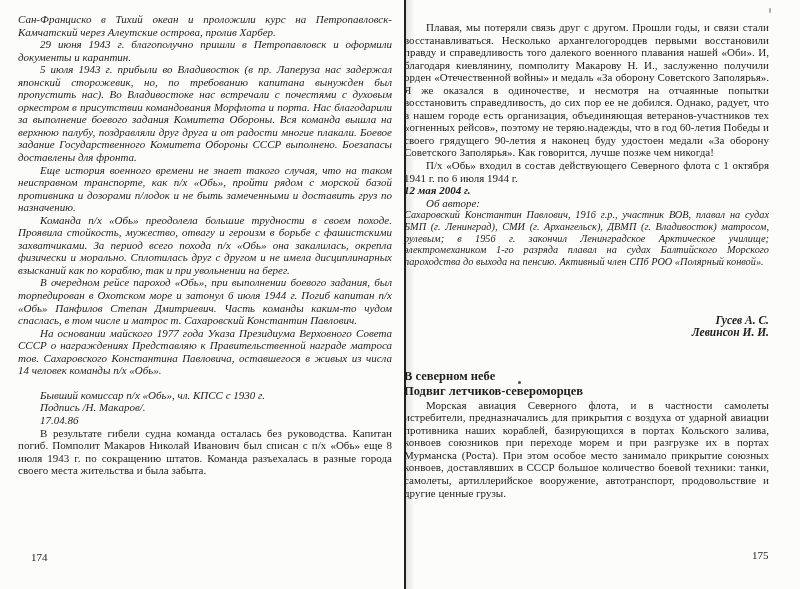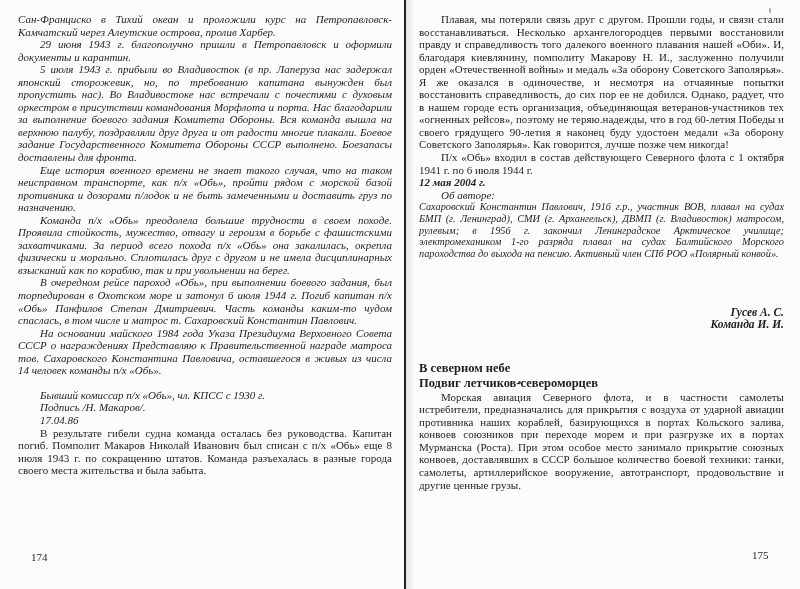--- a/index.html
+++ b/index.html
@@ -16,21 +16,21 @@
     width:2px; height:589px;
     background:#1f1f1f;
   }
   .gutter-shadow {
     position:absolute; left:406px; top:0;
     width:9px; height:589px;
     background:linear-gradient(to right, rgba(0,0,0,0.10), rgba(0,0,0,0));
   }
   .page { position:absolute; top:13px; }
   .left-page  { left:18px;  width:374px; }
-  .right-page { left:419px; width:365px; }
+  .right-page { left:404px; width:365px;margin-top:8px; }
   p.t {
     margin:0;
     font-size:11px;
     line-height:12.55px;
     text-align:justify;
   }
   .it  { font-style:italic; }
   .ind { text-indent:22px; }
   .sig-block {
     margin-top:12px;
@@ -106,21 +106,21 @@
   <div class="speck speck-top"></div>
   <div class="speck speck-heading"></div>
 
   <div class="page left-page">
     <p class="t it">Сан-Франциско в Тихий океан и проложили курс на Петропавловск-Камчатский через Алеутские острова, пролив Харбер.</p>
     <p class="t it ind">29 июня 1943 г. благополучно пришли в Петропавловск и оформили документы и карантин.</p>
     <p class="t it ind">5 июля 1943 г. прибыли во Владивосток (в пр. Лаперуза нас задержал японский сторожевик, но, по требованию капитана вынужден был пропустить нас). Во Владивостоке нас встречали с почестями с духовым оркестром в присутствии командования Морфлота и порта. Нас благодарили за выполнение боевого задания Комитета Обороны. Вся команда вышла на верхнюю палубу, поздравляли друг друга и от радости многие плакали. Боевое задание Государственного Комитета Обороны СССР выполнено. Боезапасы доставлены для фронта.</p>
     <p class="t it ind">Еще история военного времени не знает такого случая, что на таком неисправном транспорте, как п/х «Обь», пройти рядом с морской базой противника и дозорами п/лодок и не быть замеченными и доставить груз по назначению.</p>
     <p class="t it ind">Команда п/х «Обь» преодолела большие трудности в своем походе. Проявила стойкость, мужество, отвагу и героизм в борьбе с фашистскими захватчиками. За период всего похода п/х «Обь» она закалилась, окрепла физически и морально. Сплотилась друг с другом и не имела дисциплинарных взысканий как по кораблю, так и при увольнении на берег.</p>
     <p class="t it ind">В очередном рейсе пароход «Обь», при выполнении боевого задания, был торпедирован в Охотском море и затонул 6 июля 1944 г. Погиб капитан п/х «Обь» Панфилов Степан Дмитриевич. Часть команды каким-то чудом спаслась, в том числе и матрос т. Сахаровский Константин Павлович.</p>
-    <p class="t it ind">На основании майского 1984 года Указа Президиума Верховного Совета СССР о награждениях Представляю к Правительственной награде матроса тов. Сахаровского Константина Павловича, оставшегося в живых из числа 14 человек команды п/х «Обь».</p>
+    <p class="t it ind">На основании майского 1977 года Указа Президиума Верховного Совета СССР о награждениях Представляю к Правительственной награде матроса тов. Сахаровского Константина Павловича, оставшегося в живых из числа 14 человек команды п/х «Обь».</p>
 
     <div class="sig-block">
       <div>Бывший комиссар п/х «Обь», чл. КПСС с 1930 г.</div>
       <div>Подпись /Н. Макаров/.</div>
       <div>17.04.86</div>
     </div>
 
     <p class="t ind closing">В результате гибели судна команда осталась без руководства. Капитан погиб. Помполит Макаров Николай Иванович был списан с п/х «Обь» еще 8 июля 1943 г. по сокращению штатов. Команда разъехалась в разные города своего места жительства и была забыта.</p>
   </div>
 
@@ -128,21 +128,21 @@
     <p class="t ind">Плавая, мы потеряли связь друг с другом. Прошли годы, и связи стали восстанавливаться. Несколько архангелогородцев первыми восстановили правду и справедливость того далекого военного плавания нашей «Оби». И, благодаря киевлянину, помполиту Макарову Н. И., заслуженно получили орден «Отечественной войны» и медаль «За оборону Советского Заполярья». Я же оказался в одиночестве, и несмотря на отчаянные попытки восстановить справедливость, до сих пор ее не добился. Однако, радует, что в нашем городе есть организация, объединяющая ветеранов-участников тех «огненных рейсов», поэтому не теряю.надежды, что в год 60-летия Победы и своего грядущего 90-летия я наконец буду удостоен медали «За оборону Советского Заполярья». Как говорится, лучше позже чем никогда!</p>
     <p class="t ind">П/х «Обь» входил в состав действующего Северного флота с 1 октября 1941 г. по 6 июля 1944 г.</p>
 
     <p class="t date-line">12 мая 2004 г.</p>
 
     <p class="t about-label">Об авторе:</p>
     <p class="bio">Сахаровский Константин Павлович, 1916 г.р., участник ВОВ, плавал на судах БМП (г. Ленинград), СМИ (г. Архангельск), ДВМП (г. Владивосток) матросом, рулевым; в 1956 г. закончил Ленинградское Арктическое училище; электромехаником 1-го разряда плавал на судах Балтийского Морского пароходства до выхода на пенсию. Активный член СПб РОО «Полярный конвой».</p>
 
     <div class="authors">
       <div>Гусев А. С.</div>
-      <div>Команда И. И.</div>
+      <div>Левинсон И. И.</div>
     </div>
 
     <div class="chapter-heading">
       <div>В северном небе</div>
       <div>Подвиг летчиков-североморцев</div>
     </div>
 
     <p class="t ind final-par">Морская авиация Северного флота, и в частности самолеты истребители, предназначались для прикрытия с воздуха от ударной авиации противника наших кораблей, базирующихся в портах Кольского залива, конвоев союзников при переходе морем и при разгрузке их в портах Мурманска (Роста). При этом особое место занимало прикрытие союзных конвоев, доставлявших в СССР большое количество боевой техники: танки, самолеты, артиллерийское вооружение, автотранспорт, продовольствие и другие ценные грузы.</p>
   </div>
 

